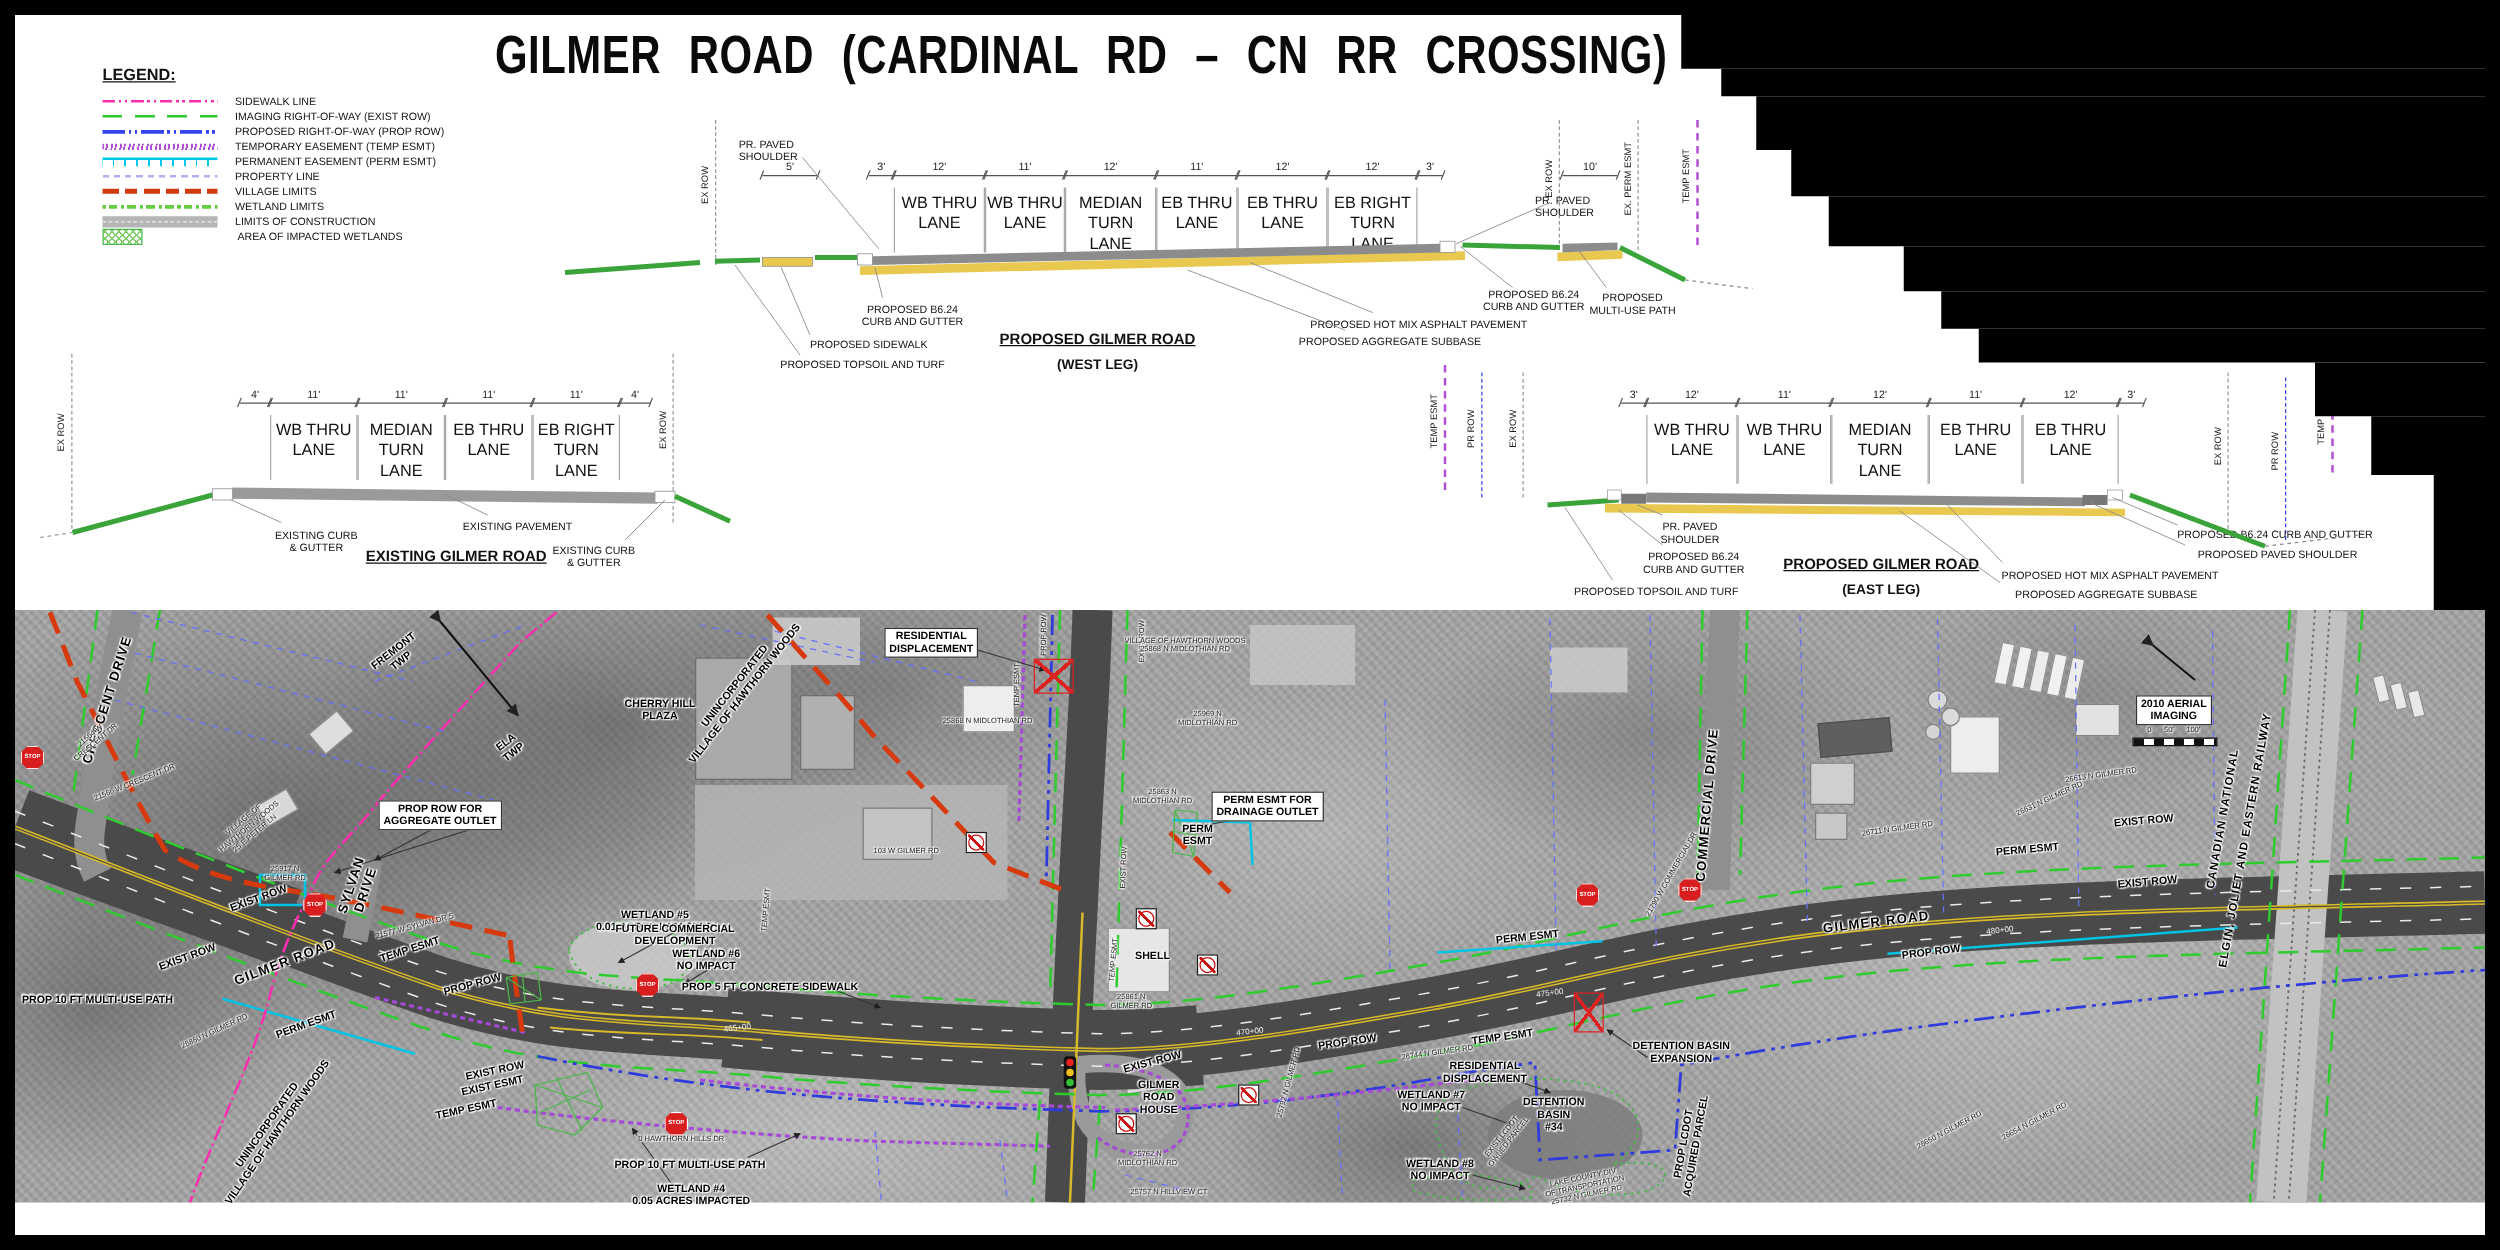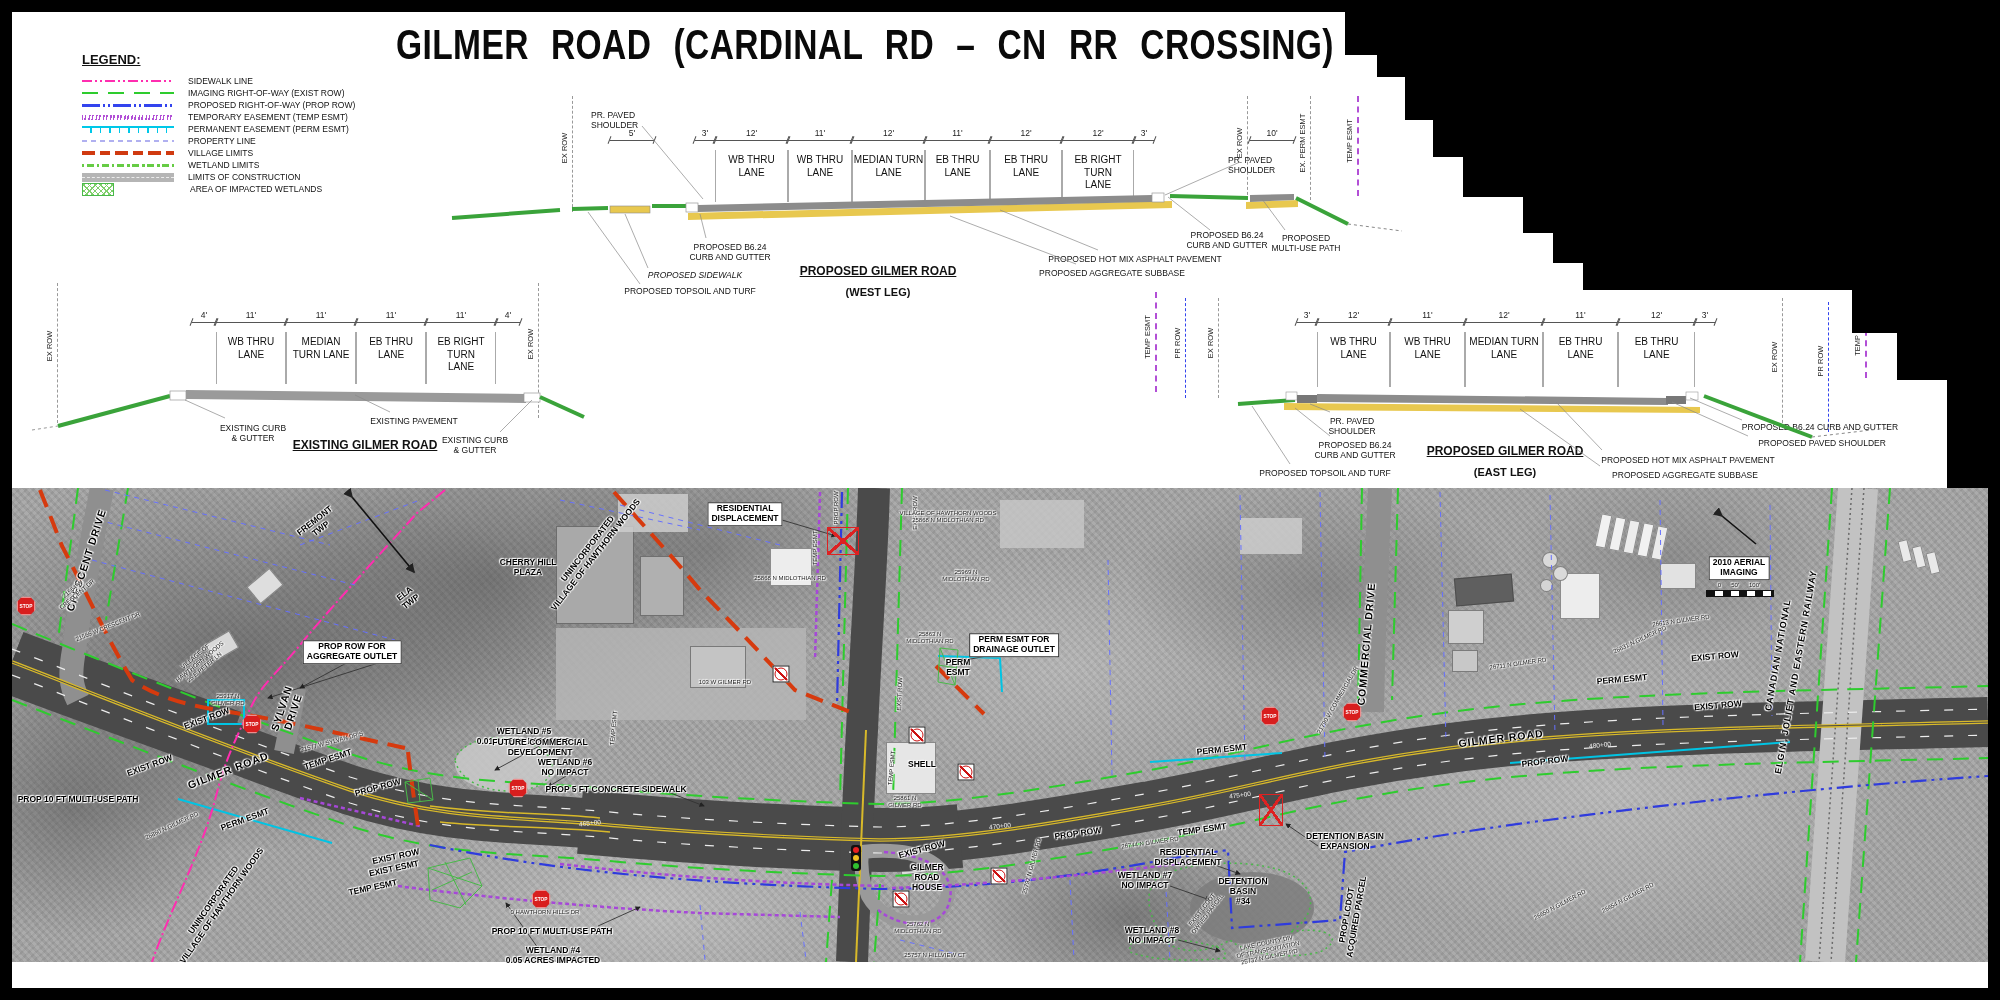--- a/index.html
+++ b/index.html
@@ -26,21 +26,21 @@
   .sw-wetland{height:3px;background:repeating-linear-gradient(90deg,#66cc44 0 2.5px,transparent 2.5px 5px,#66cc44 5px 12px,transparent 12px 15px);}
   .sw-construction{height:9px;background:#b5b5b5;position:relative;}
   .sw-construction:after{content:"";position:absolute;left:0;right:0;top:4px;border-top:1px dashed #ececec;}
   .sw-impacted{height:11px;width:30px !important;flex:0 0 30px !important;margin-right:76px;border:1px solid #49b949;
      background:repeating-linear-gradient(45deg,transparent 0 3px,#7ecf6a 3px 4px),repeating-linear-gradient(-45deg,transparent 0 3px,#7ecf6a 3px 4px);}
   
   .dim{position:absolute;height:0;border-bottom:1px solid #555;}
   .dim:before,.dim:after{content:"";position:absolute;bottom:-4px;width:1px;height:8px;background:#555;transform:rotate(22deg);}
   .dim:before{left:-1px}.dim:after{right:-1px}
   .dim>span{position:absolute;left:50%;bottom:2px;transform:translateX(-50%);font-size:8.5px;color:#222;white-space:nowrap;background:#fff;padding:0 2px;}
-  .lane{position:absolute;border-left:1px solid #aaa;border-right:1px solid #aaa;font-size:10px;line-height:1.25;
+  .lane{position:absolute;border-left:1px solid #aaa;border-right:1px solid #aaa;font-size:13px;line-height:1.25;
         text-align:center;white-space:pre-line;padding-top:4px;color:#111;box-sizing:border-box;}
   .ref{position:absolute;width:0;border-left:1px dashed #999;}
   .ref.temp{border-left:2px dashed #b24fd6;}
   .ref.prop{border-left:1.5px dashed #3344ee;}
   .rlab{position:absolute;font-size:7.5px;color:#222;white-space:nowrap;transform:translate(-50%,-50%) rotate(-90deg);background:transparent;}
   .co{position:absolute;font-size:8.5px;line-height:1.2;white-space:pre-line;color:#111;}
   .co.c{transform:translateX(-50%);text-align:center;}
   .co.l{text-align:left;}
   .co.title{font-size:12px;font-weight:bold;text-decoration:underline;transform:translateX(-50%);text-align:center;white-space:nowrap;}
   .co.subtitle{font-size:11px;font-weight:bold;transform:translateX(-50%);text-align:center;white-space:nowrap;}
@@ -520,21 +520,21 @@
     <div class="ref " style="left: 1310px; top: 96px; height: 104px;"></div>
     <div class="rlab" style="left: 1302px; top: 142.8px;">EX. PERM ESMT</div>
     <div class="ref temp" style="left: 1357px; top: 96px; height: 100px;"></div>
     <div class="rlab" style="left: 1349px; top: 141px;">TEMP ESMT</div>
     <div class="co l" style="left: 591px; top: 110px;">PR. PAVED
 SHOULDER</div>
     <div class="co l" style="left: 1228px; top: 155px;">PR. PAVED
 SHOULDER</div>
     <div class="co c" style="left: 730px; top: 242px;">PROPOSED B6.24
 CURB AND GUTTER</div>
-    <div class="co c" style="left: 695px; top: 270px; font-style: italic;">PROPOSED SIDEWALK</div>
+    <div class="co c" style="left: 695px; top: 270px;">PROPOSED SIDEWALK</div>
     <div class="co c" style="left: 690px; top: 286px;">PROPOSED TOPSOIL AND TURF</div>
     <div class="co c" style="left: 1135px; top: 254px;">PROPOSED HOT MIX ASPHALT PAVEMENT</div>
     <div class="co c" style="left: 1112px; top: 268px;">PROPOSED AGGREGATE SUBBASE</div>
     <div class="co c" style="left: 1227px; top: 230px;">PROPOSED B6.24
 CURB AND GUTTER</div>
     <div class="co c" style="left: 1306px; top: 233px;">PROPOSED
 MULTI-USE PATH</div>
     <div class="co title" style="left: 878px; top: 264px;">PROPOSED GILMER ROAD</div>
     <div class="co subtitle" style="left: 878px; top: 286px;">(WEST LEG)</div>
     <div class="dim" style="left: 192px; top: 322px; width: 24px;">

